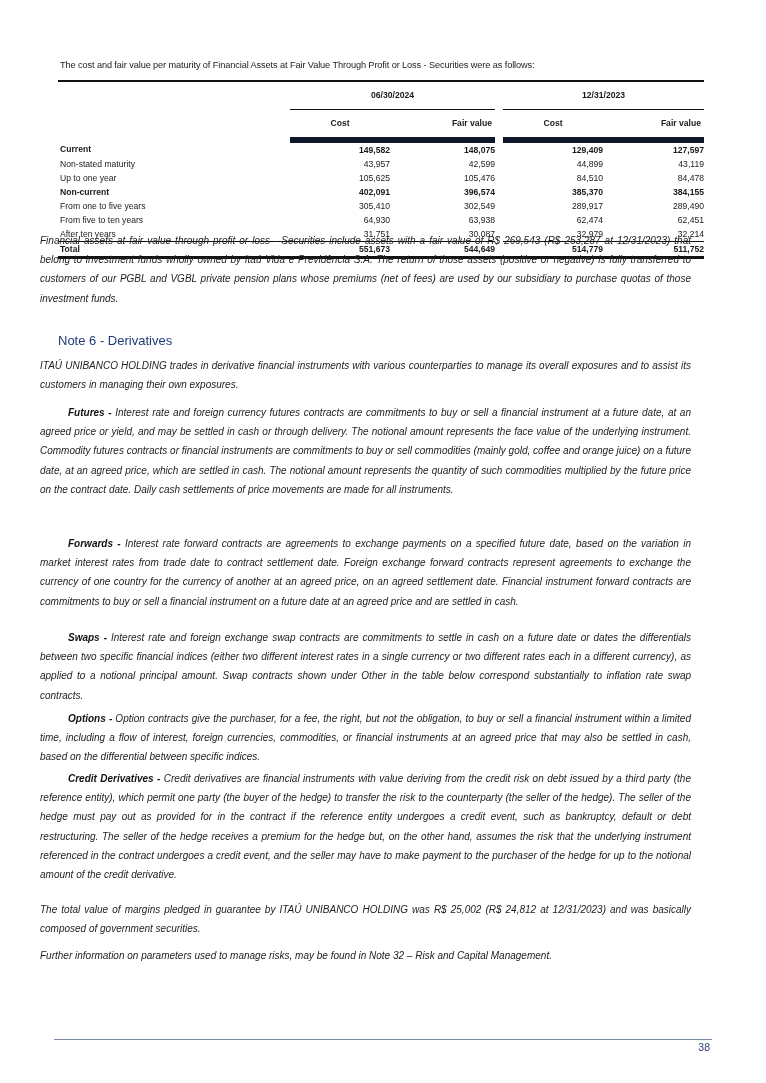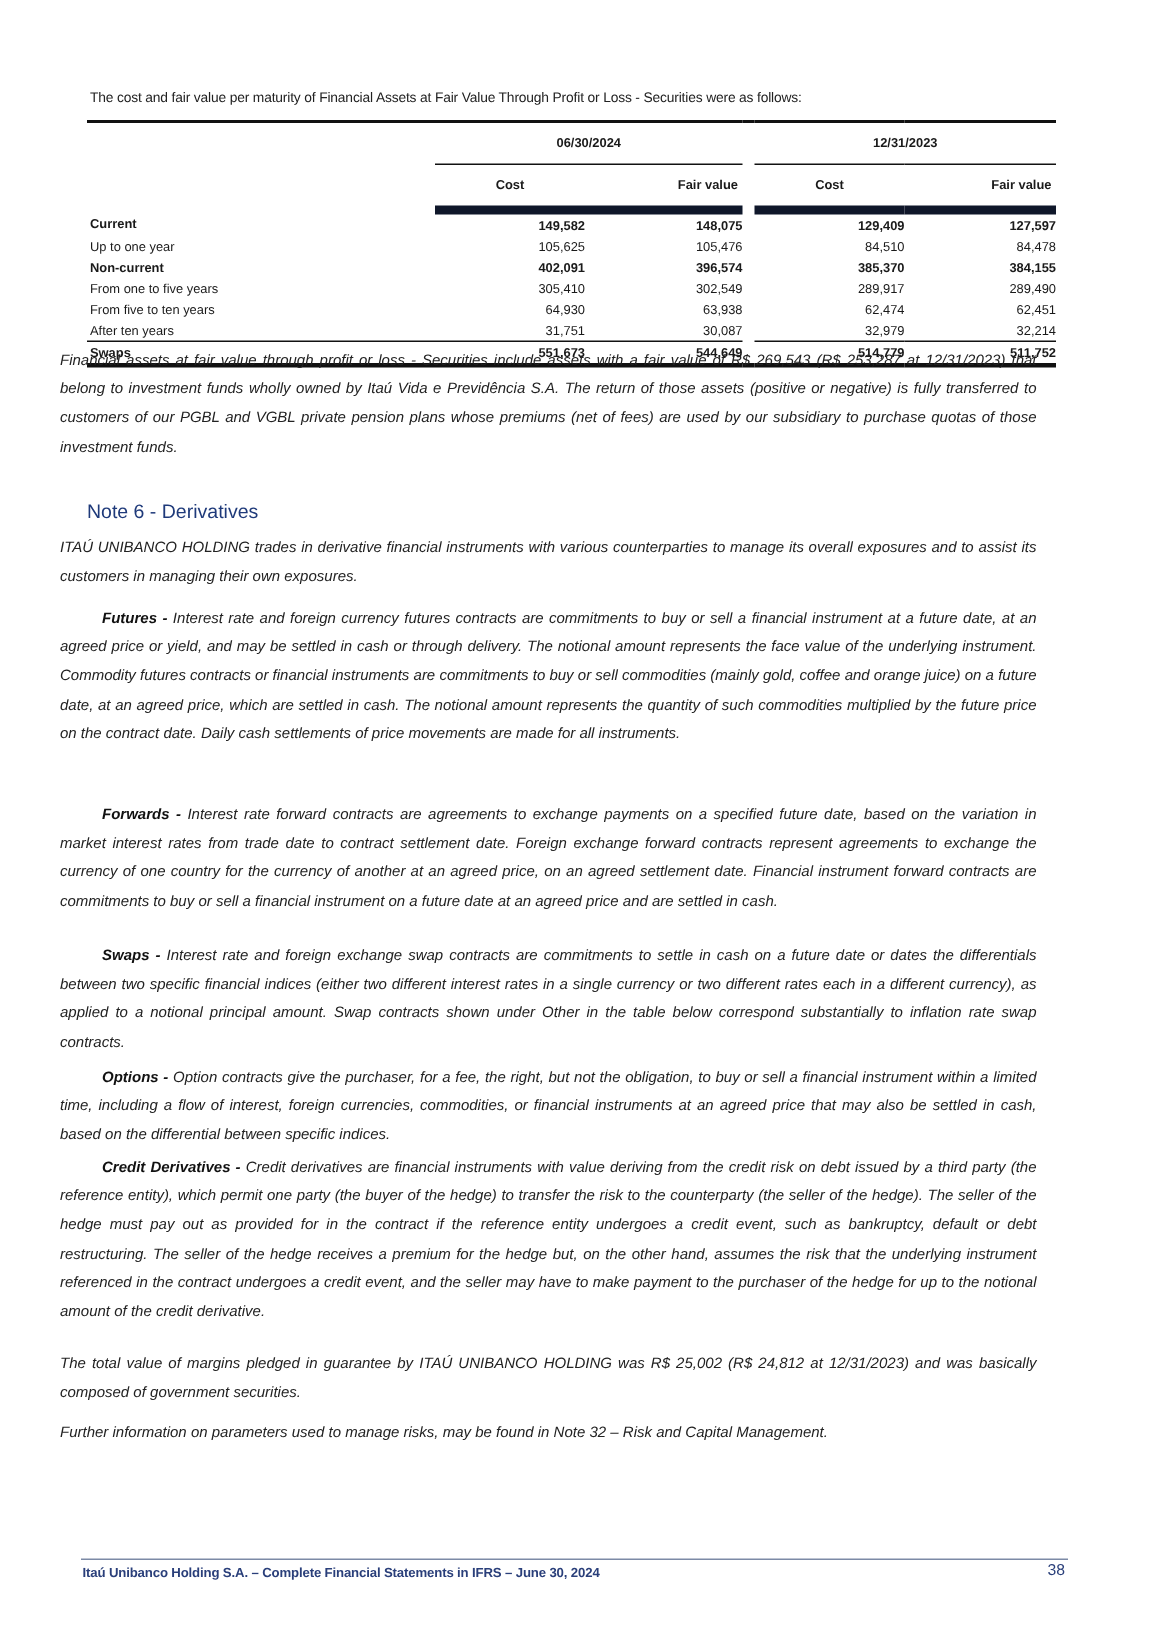--- a/index.html
+++ b/index.html
@@ -73,20 +73,28 @@
 
     <tr class="bold">
       <td class="label">Current</td>
       <td class="num">149,582</td>
       <td class="num">148,075</td>
       <td class="gap"></td>
       <td class="num">129,409</td>
       <td class="num">127,597</td>
     </tr>
     <tr>
+      <td class="label">Non-stated maturity</td>
+      <td class="num">43,957</td>
+      <td class="num">42,599</td>
+      <td class="gap"></td>
+      <td class="num">44,899</td>
+      <td class="num">43,119</td>
+    </tr>
+    <tr>
       <td class="label">Up to one year</td>
       <td class="num">105,625</td>
       <td class="num">105,476</td>
       <td class="gap"></td>
       <td class="num">84,510</td>
       <td class="num">84,478</td>
     </tr>
     <tr class="bold">
       <td class="label">Non-current</td>
       <td class="num">402,091</td>
@@ -113,21 +121,21 @@
     </tr>
     <tr>
       <td class="label">After ten years</td>
       <td class="num">31,751</td>
       <td class="num">30,087</td>
       <td class="gap"></td>
       <td class="num">32,979</td>
       <td class="num">32,214</td>
     </tr>
     <tr class="bold total">
-      <td class="label">Swaps</td>
+      <td class="label">Total</td>
       <td class="num">551,673</td>
       <td class="num">544,649</td>
       <td class="gap" style="border-top:none;border-bottom:3px solid #111"></td>
       <td class="num">514,779</td>
       <td class="num">511,752</td>
     </tr>
   </tbody>
     </table>
 
   <p class="text" style="top:231px;margin:0">Financial assets at fair value through profit or loss - Securities include assets with a fair value of R$ 269,543 (R$ 253,287 at 12/31/2023) that belong to investment funds wholly owned by Itaú Vida e Previdência S.A. The return of those assets (positive or negative) is fully transferred to customers of our PGBL and VGBL private pension plans whose premiums (net of fees) are used by our subsidiary to purchase quotas of those investment funds.</p>
@@ -144,15 +152,14 @@
 
   <p class="text" style="top:709px;margin:0"><b>Options -</b><span> Option contracts give the purchaser, for a fee, the right, but not the obligation, to buy or sell a financial instrument within a limited time, including a flow of interest, foreign currencies, commodities, or financial instruments at an agreed price that may also be settled in cash, based on the differential between specific indices.</span></p>
 
   <p class="text" style="top:769px;margin:0"><b>Credit Derivatives -</b><span> Credit derivatives are financial instruments with value deriving from the credit risk on debt issued by a third party (the reference entity), which permit one party (the buyer of the hedge) to transfer the risk to the counterparty (the seller of the hedge). The seller of the hedge must pay out as provided for in the contract if the reference entity undergoes a credit event, such as bankruptcy, default or debt restructuring. The seller of the hedge receives a premium for the hedge but, on the other hand, assumes the risk that the underlying instrument referenced in the contract undergoes a credit event, and the seller may have to make payment to the purchaser of the hedge for up to the notional amount of the credit derivative.</span></p>
 
   <p class="text" style="top:900px;margin:0">The total value of margins pledged in guarantee by ITAÚ UNIBANCO HOLDING was R$ 25,002 (R$ 24,812 at 12/31/2023) and was basically composed of government securities.</p>
 
   <p class="text" style="top:946px;margin:0">Further information on parameters used to manage risks, may be found in Note 32 – Risk and Capital Management.</p>
 
   <div class="footer-rule"></div>
-  <div class="footer-left">Itaú Unibanco Holding S.A. – Complete Financial Statements in IFRS – June 30, 2024</div>
   <div class="footer-right">38</div>
 </div>
 
 </body></html>

